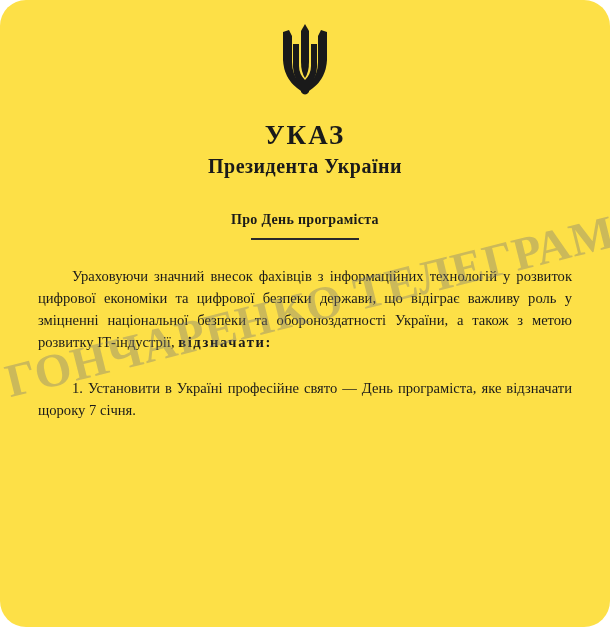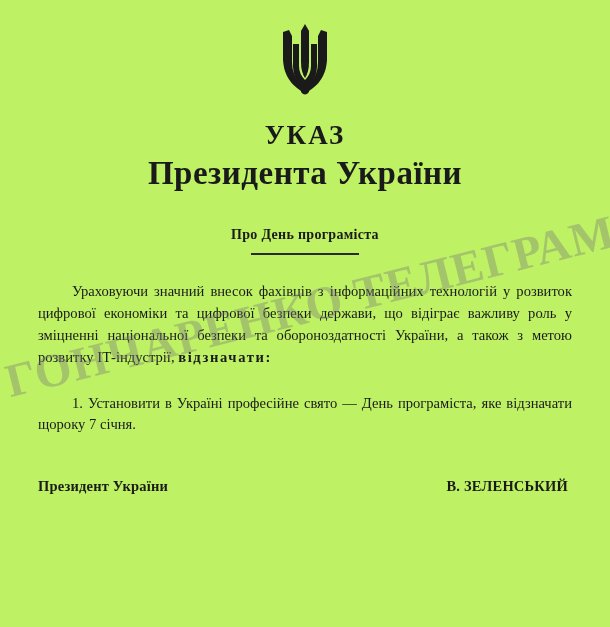--- a/index.html
+++ b/index.html
@@ -12,21 +12,22 @@
     height: 627px;
     overflow: hidden;
     font-family: "Liberation Serif", serif;
     color: #1a1a1a;
     position: relative;
   }
   .page {
     position: relative;
     width: 610px;
     height: 627px;
-    background: #bef264;
+    background: #fde047;
+    border-radius: 26px;
   }
   .emblem {
     width: 100%;
     display: flex;
     justify-content: center;
     padding-top: 22px;
     box-sizing: border-box;
   }
   .emblem svg {
     display: block;
@@ -38,21 +39,21 @@
   .doc-title {
     font-family: "Liberation Serif", serif;
     font-weight: bold;
     font-size: 27px;
     letter-spacing: 2px;
     line-height: 1.15;
   }
   .doc-subtitle {
     font-family: "Liberation Serif", serif;
     font-weight: bold;
-    font-size: 33px;
+    font-size: 20px;
     letter-spacing: 0.5px;
     margin-top: 4px;
     line-height: 1.15;
   }
   .doc-theme {
     text-align: center;
     font-weight: bold;
     font-size: 14px;
     margin-top: 34px;
     letter-spacing: 0.3px;
@@ -136,22 +137,18 @@
   </div>
 
   <div class="doc-theme">Про День програміста</div>
   <div class="rule"></div>
 
   <div class="body-text">
     <p><span>Ураховуючи значний внесок фахівців з інформаційних технологій у розвиток цифрової економіки та цифрової безпеки держави, що відіграє важливу роль у зміцненні національної безпеки та обороноздатності України, а також з метою розвитку ІТ-індустрії,</span> <span class="bold-spaced">відзначати:</span></p>
     <p class="tight">1. Установити в Україні професійне свято — День програміста, яке відзначати щороку 7 січня.</p>
   </div>
 
-  <div class="signature">
-    <div class="sig-left">Президент України</div>
-    <div class="sig-right">В. ЗЕЛЕНСЬКИЙ</div>
-  </div>
 
   <div class="watermark">
     <span>ГОНЧАРЕНКО ТЕЛЕГРАМ</span>
   </div>
 
 </div>
 
 </body></html>

